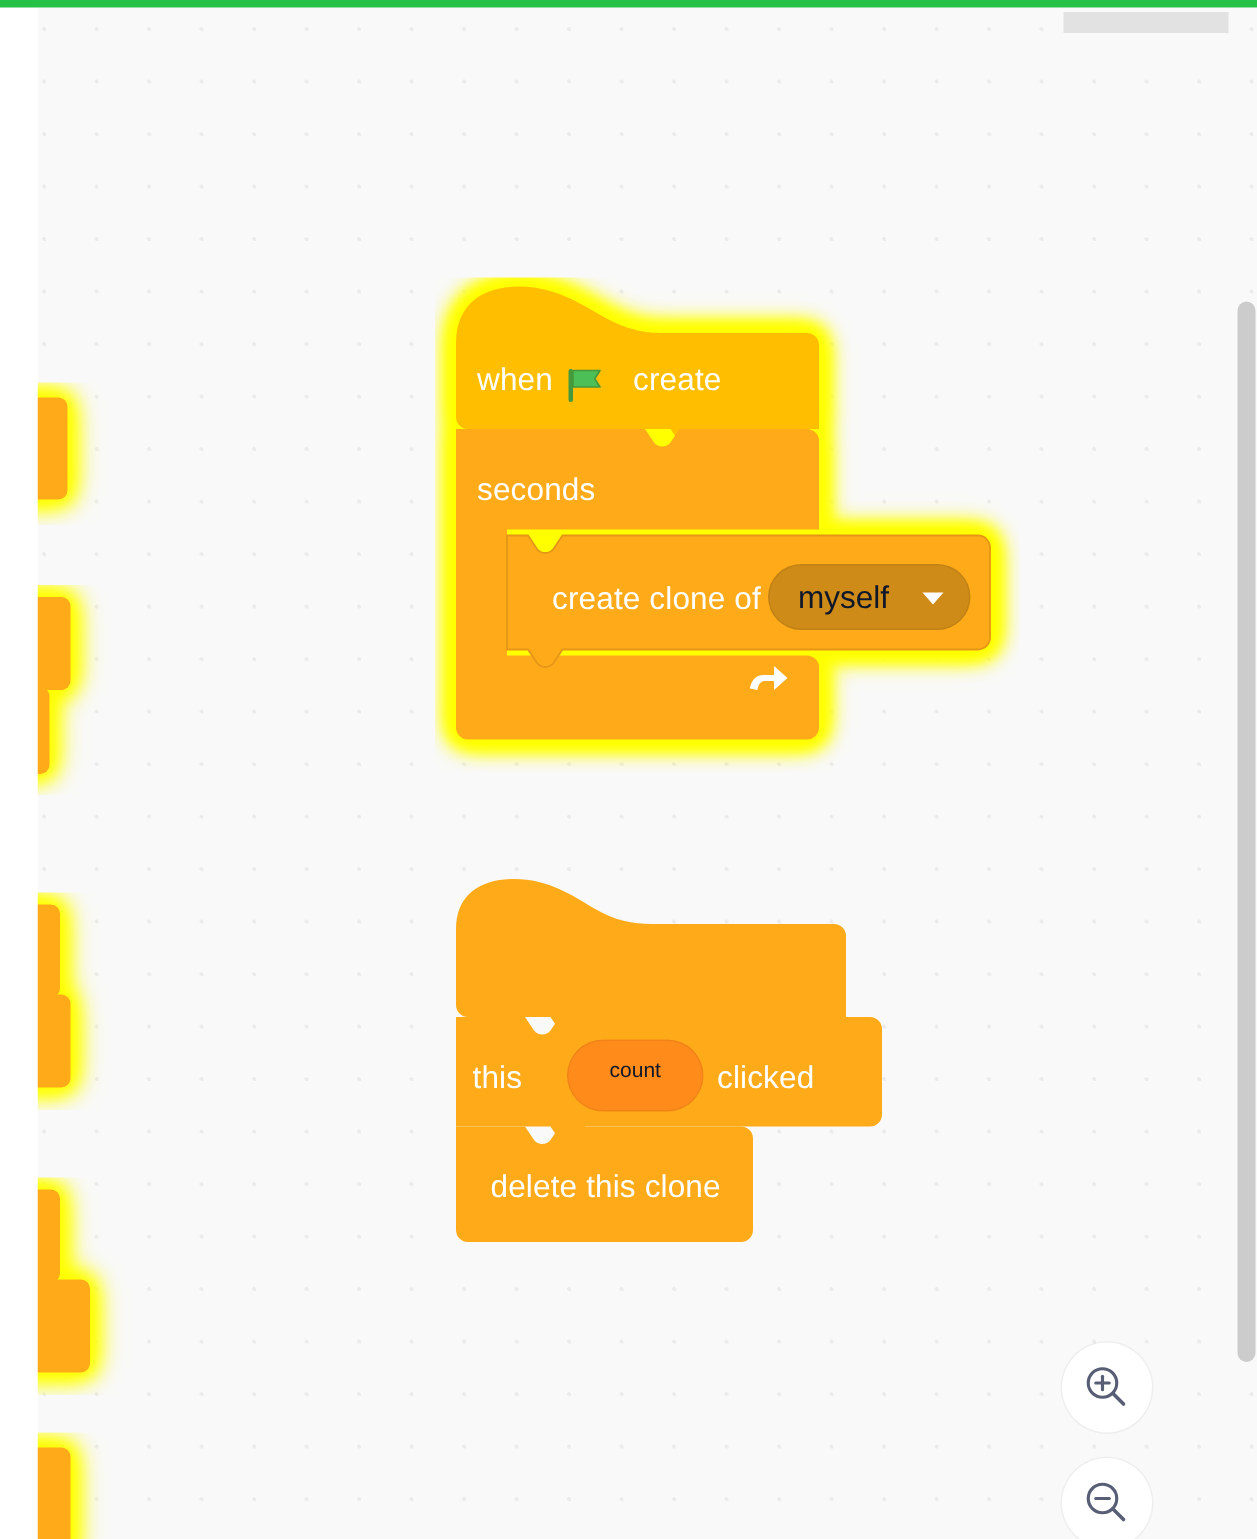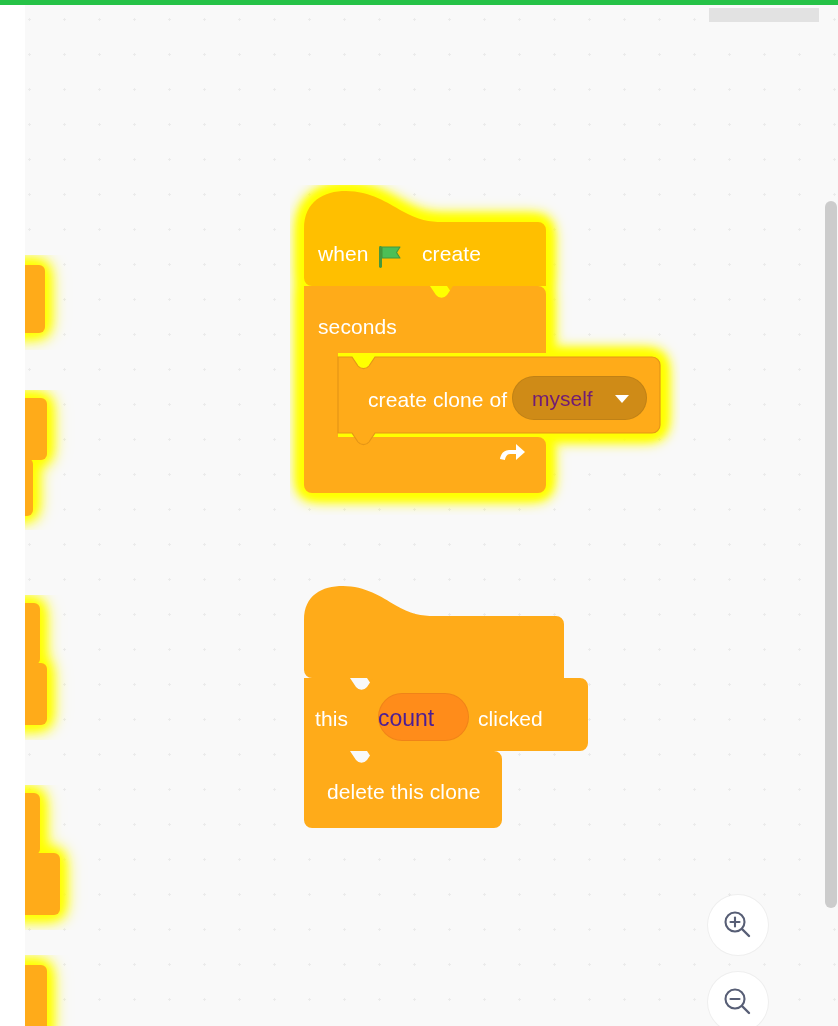--- a/index.html
+++ b/index.html
@@ -96,21 +96,21 @@
     left: 222px; top: 191px;
     width: 135px; height: 44px;
     background: #cf8b17;
     border-radius: 22px;
     box-shadow: inset 0 0 0 1px rgba(0,0,0,0.07);
   }
   .dropdown-text {
     position: absolute;
     left: 20px; top: 11px;
     font-size: 21px;
-    color: #701a75;
+    color: #0f172a;
   }
   .dropdown-arrow {
     position: absolute;
     right: 18px; top: 19px;
     width: 0; height: 0;
     border-left: 7px solid transparent;
     border-right: 7px solid transparent;
     border-top: 8px solid #ffffff;
   }
 
@@ -132,23 +132,23 @@
     left: 88px; top: 113px;
     width: 91px; height: 48px;
     background: #ff8c1a;
     border-radius: 24px;
     box-shadow: inset 0 0 0 1px rgba(0,0,0,0.06);
   }
   .var-oval-text {
     position: absolute;
     left: 0; top: 12px;
     width: 91px;
-    text-align: left;
-    font-size: 23px;
-    color: #4c1d95;
+    text-align: center;
+    font-size: 14px;
+    color: #0f172a;
   }
 
   
   .edge-group { position: absolute; }
 
   
   .zoom-btn {
     position: absolute;
     width: 60px; height: 60px;
     border-radius: 50%;

